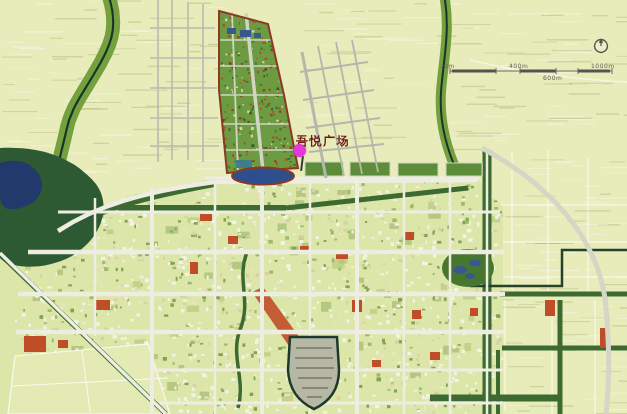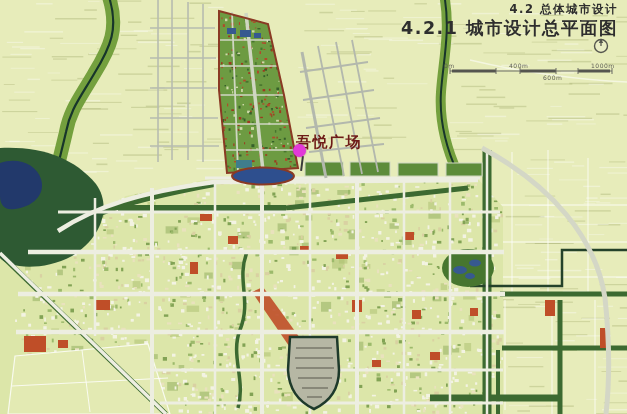--- a/index.html
+++ b/index.html
@@ -5,21 +5,21 @@
   html,body{margin:0;padding:0;background:#888;}
   .stage{
     position:relative;width:627px;height:414px;overflow:hidden;
     font-family:"DejaVu Sans","Liberation Sans",sans-serif;
     background:var(--c-farm,#e7ecba);
   }
   .stage svg{position:absolute;left:0;top:0;}
   .hdr{position:absolute;top:2px;right:9px;text-align:right;z-index:5;color:var(--c-title_text,#2e2e2e);}
   .hdr-sec{font-size:11.5px;letter-spacing:1.5px;font-weight:600;line-height:15px;}
   .hdr-title{font-size:17.5px;letter-spacing:1.5px;font-weight:600;line-height:22px;}
-  .plaza-label{position:absolute;left:296px;top:133px;font-size:15px;font-weight:700;
+  .plaza-label{position:absolute;left:296px;top:133px;font-size:12px;font-weight:700;
     letter-spacing:1.5px;color:var(--c-label_text,#6e1b17);z-index:5;}
   .plaza-marker{position:absolute;left:293px;top:144px;width:13px;height:13px;border-radius:50%;
     background:var(--c-marker,#e23ad8);box-shadow:0 0 2px rgba(120,0,110,.6);z-index:5;}
   .plaza-leader{position:absolute;left:301px;top:156px;width:1.5px;height:15px;background:#3a3a3a;
     transform:rotate(7deg);z-index:4;}
   .sl{position:absolute;font-size:6px;color:#5e5e56;z-index:5;letter-spacing:.5px;}
   .sl0{left:444px;top:62px;}
   .sl1{left:509px;top:62px;}
   .sl2{left:543px;top:74px;}
   .sl3{left:591px;top:62px;}
@@ -2357,24 +2357,20 @@
     <path d="M450,68 V74 M496,68 V74 M520,68 V74 M556,68 V74 M578,68 V74 M612,68 V74" stroke="#6a6a64" stroke-width="1"></path>
   </g>
 
   <g>
     <circle cx="601" cy="46" r="6.5" fill="rgba(255,255,255,0.15)" stroke="#55564e" stroke-width="1.4"></circle>
     <path d="M601,40.5 L601,46" stroke="#55564e" stroke-width="1.3"></path>
     <path d="M601,38.5 L598.8,43 L603.2,43 Z" fill="#55564e"></path>
   </g>
 </svg>
 
-<div class="hdr">
-  <div class="hdr-sec">4.2 总体城市设计</div>
-  <div class="hdr-title">4.2.1 城市设计总平面图</div>
-</div>
 
 <div class="plaza-label">吾悦广场</div>
 <div class="plaza-leader"></div>
 <div class="plaza-marker"></div>
 
 <span class="sl sl0">0m</span>
 <span class="sl sl1">400m</span>
 <span class="sl sl2">600m</span>
 <span class="sl sl3">1000m</span>
 

